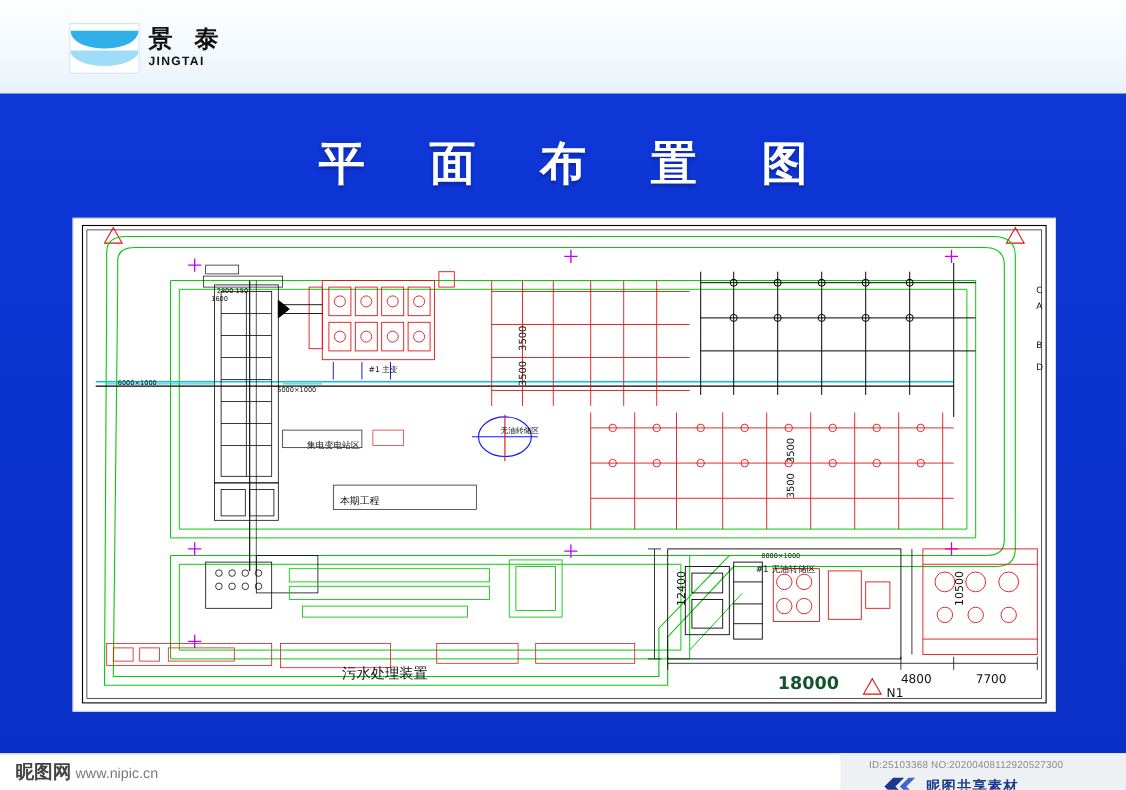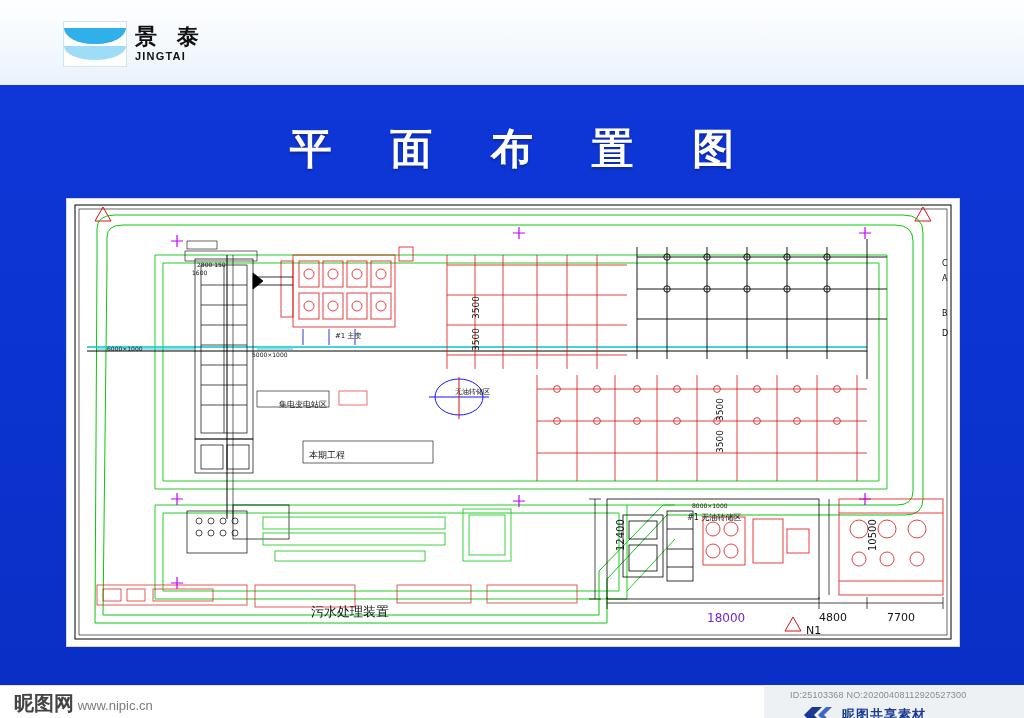--- a/index.html
+++ b/index.html
@@ -26,21 +26,21 @@
               font-size:42px;font-weight:bold;letter-spacing:22px;text-indent:22px;
               font-family:"DejaVu Sans",sans-serif;text-shadow:0 2px 3px rgba(0,0,0,.25);}
 
   
   .canvas-wrap{position:absolute;left:66px;top:113px;width:892px;height:447px;background:#fff;border:1px solid #d8d8d8;}
   .cv{position:absolute;left:0;top:0;}
 
   
   .footer{position:absolute;left:0;top:685px;width:1024px;height:33px;background:#ffffff;border-top:1px solid #e3e3e3;}
   .nipic{position:absolute;left:14px;top:690px;font-size:13px;color:#7a7a7a;}
-  .nipic b{color:#444;font-size:20px;}
+  .nipic b{color:#444;font-size:17px;}
   .foot-right{position:absolute;left:764px;top:685px;width:260px;height:33px;background:#eef1f4;}
   .idtext{position:absolute;left:790px;top:690px;font-size:9px;color:#8a8a8a;letter-spacing:.2px;}
   .brandmark{position:absolute;left:800px;top:704px;width:34px;height:22px;}
   .brandtext{position:absolute;left:842px;top:706px;font-size:13px;color:#1b3a8f;font-weight:bold;letter-spacing:1px;}
 
   .lbl{position:absolute;font-family:"DejaVu Sans",sans-serif;white-space:nowrap;}
 </style>
 </head>
 <body>
 
@@ -324,21 +324,21 @@
         </g>
       </svg>
 
       <div id="dwg-labels">
           <div class="lbl" style="left: 404px; top: 120px; font-size: 9px; color: rgb(17, 17, 17); transform: rotate(-90deg); transform-origin: left top;">3500</div>
           <div class="lbl" style="left: 404px; top: 152px; font-size: 9px; color: rgb(17, 17, 17); transform: rotate(-90deg); transform-origin: left top;">3500</div>
           <div class="lbl" style="left: 648px; top: 222px; font-size: 9px; color: rgb(17, 17, 17); transform: rotate(-90deg); transform-origin: left top;">3500</div>
           <div class="lbl" style="left: 648px; top: 254px; font-size: 9px; color: rgb(17, 17, 17); transform: rotate(-90deg); transform-origin: left top;">3500</div>
           <div class="lbl" style="left: 548px; top: 352px; font-size: 10px; color: rgb(17, 17, 17); transform: rotate(-90deg); transform-origin: left top;">12400</div>
           <div class="lbl" style="left: 800px; top: 352px; font-size: 10px; color: rgb(17, 17, 17); transform: rotate(-90deg); transform-origin: left top;">10500</div>
-          <div class="lbl" style="left: 640px; top: 412px; font-size: 12px; color: #6d28d9;">18000</div>
+          <div class="lbl" style="left: 640px; top: 412px; font-size: 16px; color: #14532d; font-weight: bold;">18000</div>
           <div class="lbl" style="left: 752px; top: 412px; font-size: 11px; color: rgb(17, 17, 17);">4800</div>
           <div class="lbl" style="left: 820px; top: 412px; font-size: 11px; color: rgb(17, 17, 17);">7700</div>
           <div class="lbl" style="left: 739px; top: 425px; font-size: 11px; color: rgb(17, 17, 17);">N1</div>
           <div class="lbl" style="left: 244px; top: 404px; font-size: 13px; color: rgb(17, 17, 17);">污水处理装置</div>
           <div class="lbl" style="left: 242px; top: 250px; font-size: 9px; color: rgb(17, 17, 17);">本期工程</div>
           <div class="lbl" style="left: 198px; top: 200px; font-size: 8px; color: rgb(17, 17, 17); margin-left: 14px;">集电变电站区</div>
           <div class="lbl" style="left: 388px; top: 188px; font-size: 7px; color: rgb(17, 17, 17);">无油转储区</div>
           <div class="lbl" style="left: 620px; top: 313px; font-size: 8px; color: rgb(17, 17, 17);">#1 无油转储区</div>
           <div class="lbl" style="left: 625px; top: 303px; font-size: 6px; color: rgb(17, 17, 17);">8000×1000</div>
           <div class="lbl" style="left: 40px; top: 146px; font-size: 6px; color: rgb(17, 17, 17);">6000×1000</div>

